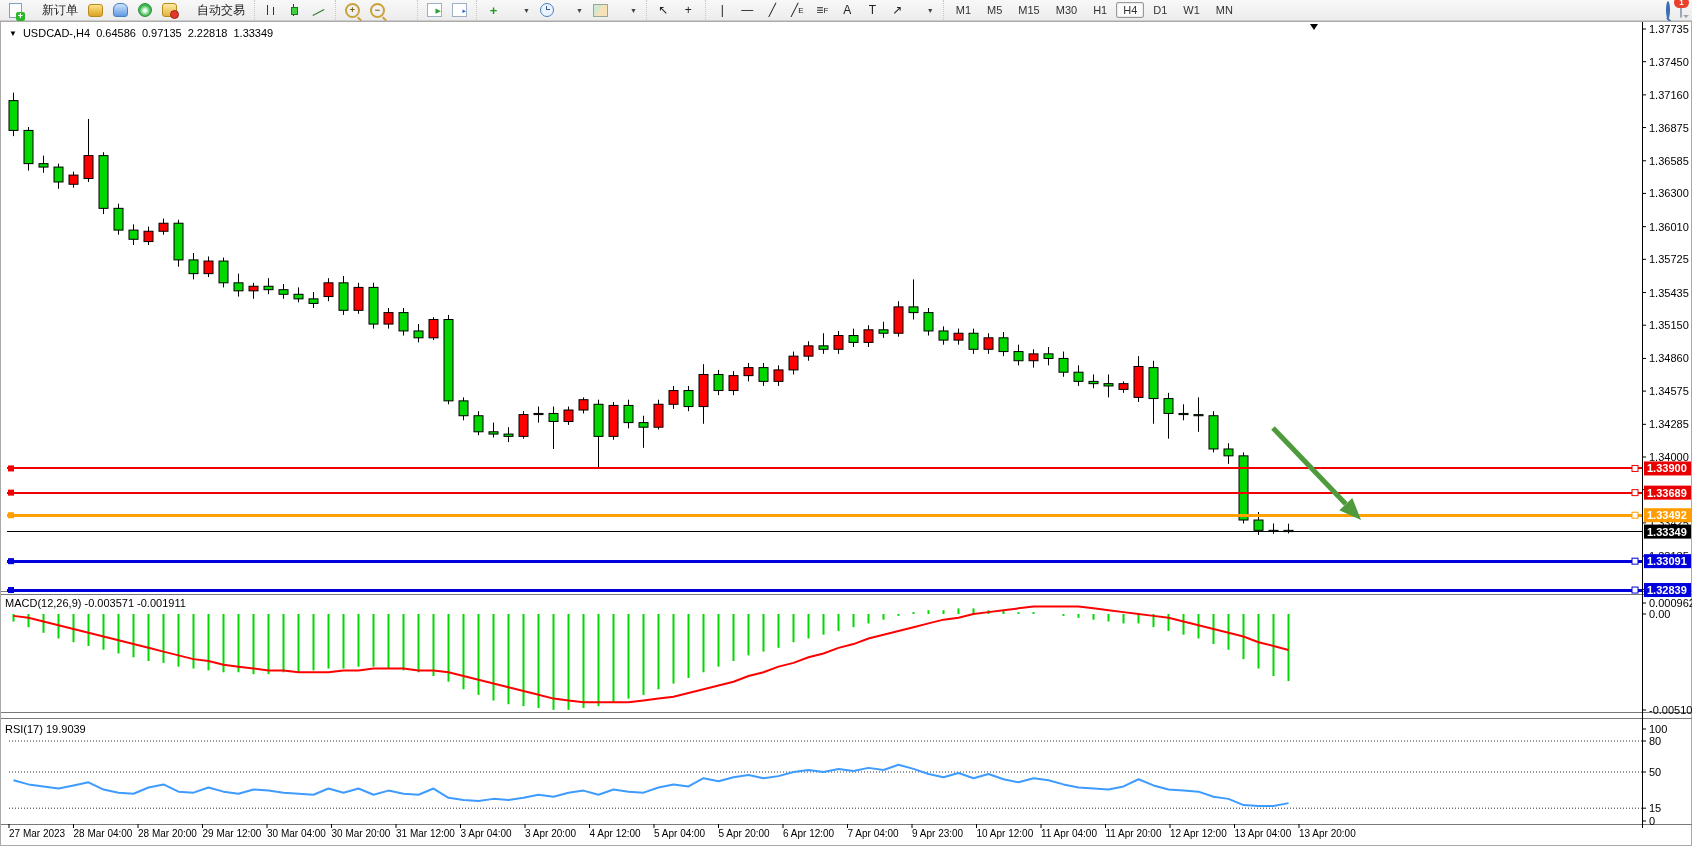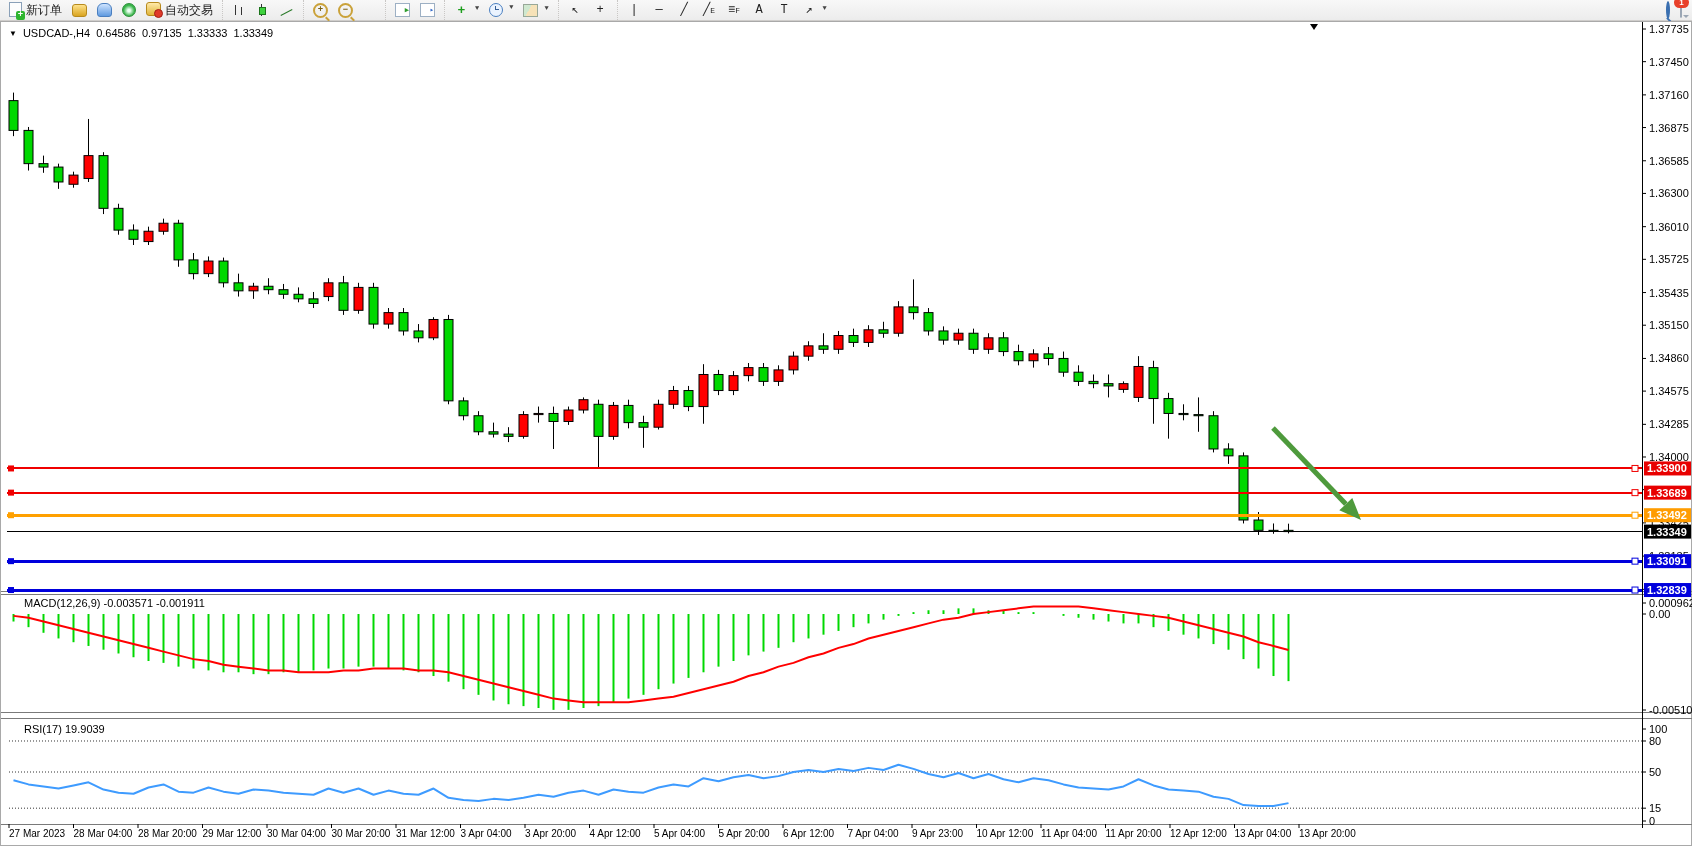--- a/index.html
+++ b/index.html
@@ -1,21 +1,21 @@
 <!DOCTYPE html>
 <html><head>
 <meta charset="utf-8">
 <style>
   html,body{margin:0;padding:0;background:#e8e8e8;font-family:"Liberation Sans",sans-serif;}
   #app{position:relative;width:1692px;height:846px;background:#fff;overflow:hidden;}
   
   #toolbar{position:absolute;left:0;top:0;width:1692px;height:20px;background:linear-gradient(#f8f8f8,#ececec);border-bottom:1px solid #cfcdcb;display:flex;align-items:center;font-size:12px;color:#222;}
   .tgroup{display:flex;align-items:center;height:100%;padding:0 4px;border-left:1px dotted #c9c7c5;}
   .tgroup:first-child{border-left:none;}
-  .tbtn{display:flex;align-items:flex-start;gap:4px;padding:1px 5px;border-radius:2px;cursor:default;white-space:nowrap;font-family:Liberation Mono, monospace;}
+  .tbtn{display:flex;align-items:center;gap:20px;padding:1px 5px;border-radius:2px;cursor:default;white-space:nowrap;}
   .ticon{width:15px;height:13px;display:inline-flex;align-items:center;justify-content:center;font-size:11px;line-height:13px;}
   .doc{width:11px;height:13px;background:#fdfdfd;border:1px solid #8aa0b8;position:relative;}
   .doc::after{content:"+";position:absolute;right:-4px;bottom:-4px;width:9px;height:9px;background:#2eb52e;color:#fff;font-size:9px;font-weight:bold;line-height:9px;text-align:center;border-radius:2px;}
   .gold{width:13px;height:11px;background:linear-gradient(#ffe28a,#d9a420);border:1px solid #b78a1d;border-radius:3px;}
   .blue{width:13px;height:12px;background:linear-gradient(#cfe4ff,#5f9ae0);border:1px solid #4a7fc0;border-radius:6px 6px 3px 3px;}
   .sig{width:12px;height:12px;background:radial-gradient(circle at 50% 55%,#eafff0 15%,#39b54a 60%);border:1px solid #2d8f3b;border-radius:50%;}
   .at{width:13px;height:12px;background:linear-gradient(#ffe9a8,#e0b53a);border:1px solid #b78a1d;border-radius:3px;position:relative;}
   .at::after{content:"";position:absolute;right:-3px;bottom:-3px;width:7px;height:7px;background:#e03a2a;border:1px solid #a32015;border-radius:50%;}
   .cmode{width:14px;height:12px;position:relative;}
   .bars::before{content:"";position:absolute;left:3px;top:1px;width:1px;height:10px;background:#333;}
@@ -47,21 +47,21 @@
   .search{width:9px;height:9px;border:2px solid #3a6fb0;border-radius:50%;position:relative;}
   .search::after{content:"";position:absolute;right:-4px;bottom:-4px;width:6px;height:2px;background:#3a6fb0;transform:rotate(45deg);}
   .chat{width:14px;height:11px;background:#e9edf2;border:1px solid #9aa6b4;border-radius:3px;position:relative;}
   .chat::before{content:"";position:absolute;left:2px;bottom:-4px;border:3px solid transparent;border-top-color:#9aa6b4;}
   .badge{position:absolute;right:-7px;top:-6px;min-width:11px;height:11px;background:#e8402a;color:#fff;border-radius:6px;font-size:8px;font-weight:bold;line-height:11px;text-align:center;padding:0 2px;}
   
   #chartwrap{position:absolute;left:0;top:21px;width:1692px;height:825px;background:#fff;border:1px solid #a9a9a9;box-sizing:border-box;}
   #cv{position:absolute;left:0;top:0;}
   #symline{position:absolute;left:8px;top:5px;font-size:11px;color:#000;display:flex;gap:6px;align-items:center;z-index:5;}
   #symline .tri{font-size:8px;color:#000;}
-  .indlabel{position:absolute;left:23px;font-size:11px;color:#000;z-index:5;}
+  .indlabel{position:absolute;left:4px;font-size:11px;color:#000;z-index:5;}
   text{font-family:"Liberation Sans",sans-serif;}
 </style>
 </head>
 <body>
 
 <div id="app">
 
   <div id="toolbar">
     <div class="tgroup">
       <div class="tbtn">
@@ -159,36 +159,47 @@
           <span class="ticon glyph">A</span>
         </div>
       <div class="tbtn">
           <span class="ticon glyph">T</span>
         </div>
       <div class="tbtn">
           <span class="ticon glyph">↗</span>
           <span class="caret">▼</span>
         </div>
     </div>
+    <div class="tgroup" id="tfgroup">
+        <div class="tf">M1</div>
+        <div class="tf">M5</div>
+        <div class="tf">M15</div>
+        <div class="tf">M30</div>
+        <div class="tf">H1</div>
+        <div class="tf active">H4</div>
+        <div class="tf">D1</div>
+        <div class="tf">W1</div>
+        <div class="tf">MN</div>
+      </div>
     <div id="tb-right">
       <div><span class="search"></span></div>
       <div style="position:relative">
         <span class="chat"></span>
         <span class="badge">1</span>
       </div>
     </div>
   </div>
 
   <div id="chartwrap">
     <div id="symline">
       <span class="tri">▼</span>
       <span>USDCAD-,H4</span>
       <span>0.64586</span>
       <span>0.97135</span>
-      <span>1.33333</span>
+      <span>2.22818</span>
       <span>1.33349</span>
     </div>
     <div class="indlabel" id="macdlabel" style="top:575px">
       <span>MACD(12,26,9)</span> <span>-0.003571 -0.001911</span>
     </div>
     <div class="indlabel" id="rsilabel" style="top:701px">
       <span>RSI(17)</span> <span>19.9039</span>
     </div>
     <svg id="cv" width="1692" height="825">
         <line x1="0" y1="569.5" x2="1692" y2="569.5" stroke="#7a7a7a" stroke-width="1" shape-rendering="crispEdges"></line>

